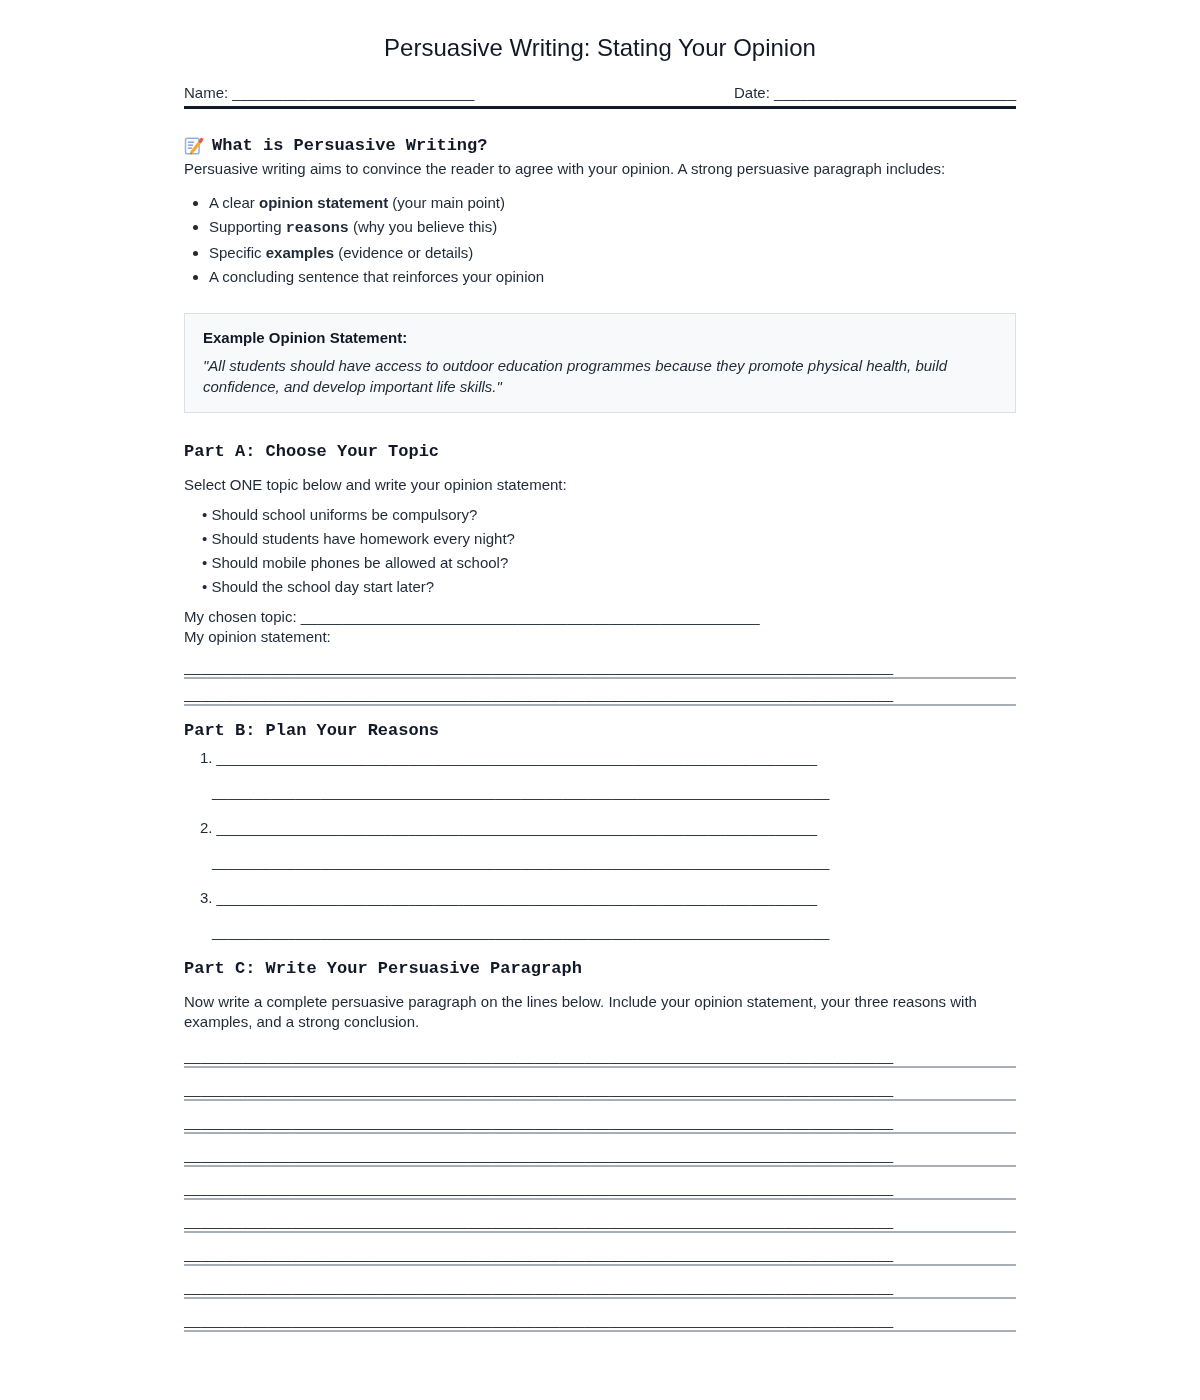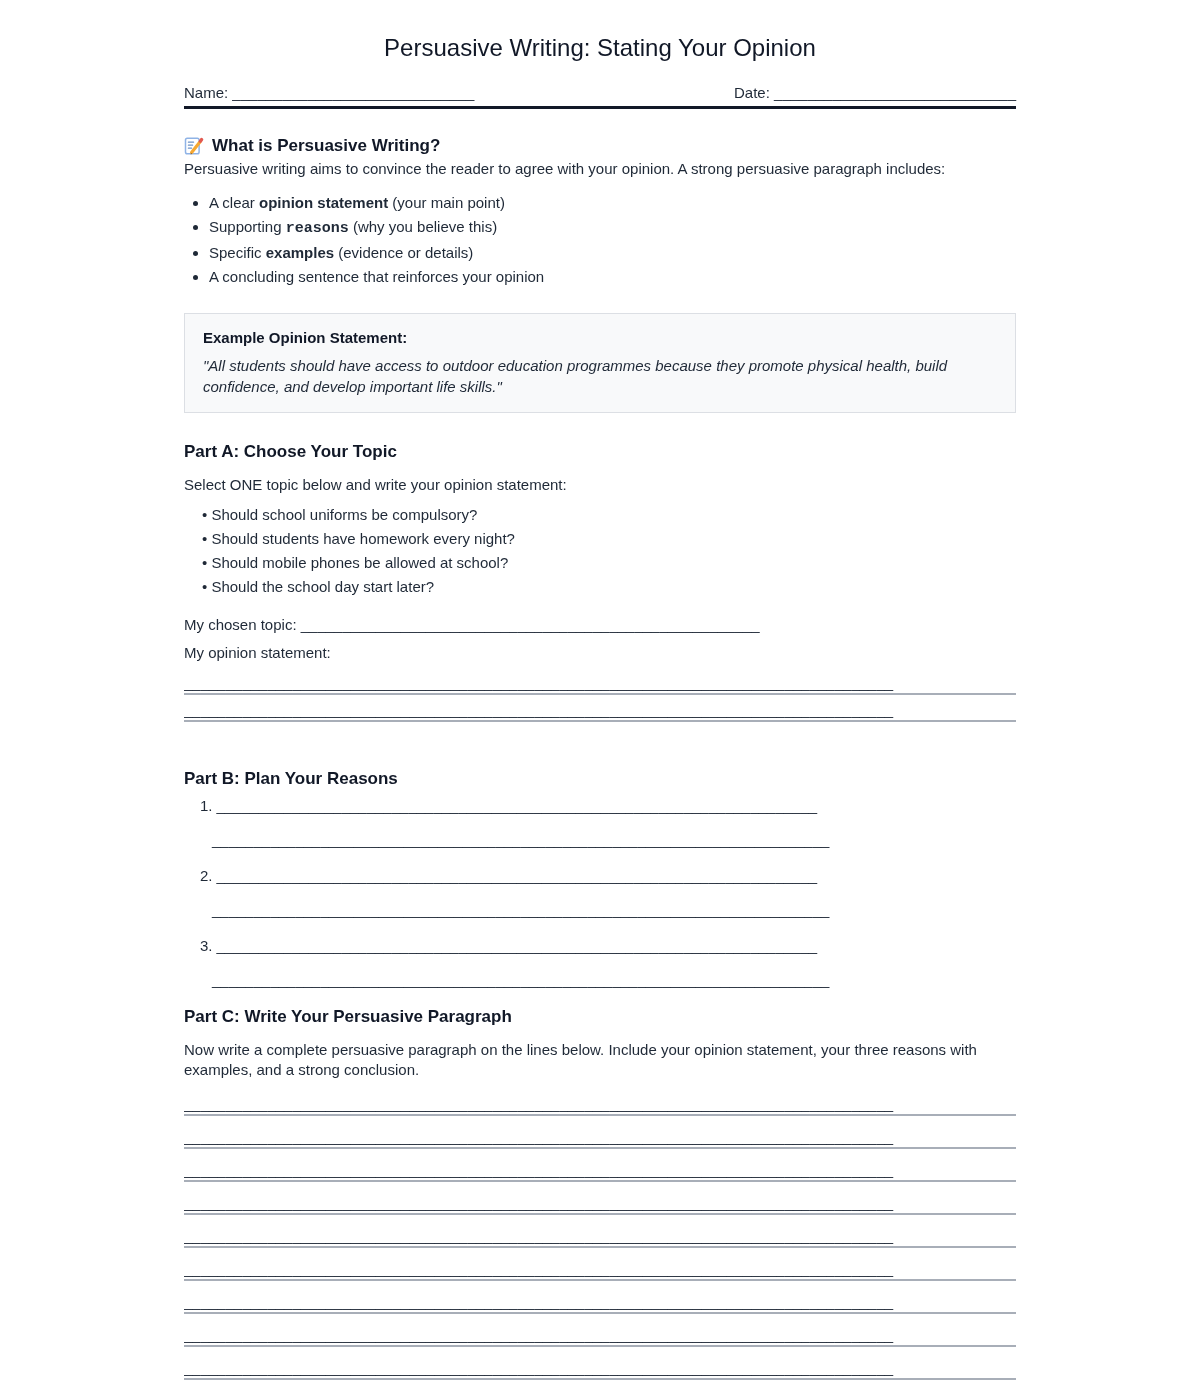--- a/index.html
+++ b/index.html
@@ -21,50 +21,50 @@
     font-size:24px;line-height:30px;color:var(--ink-strong);font-weight:normal;
   }
   .meta-row{
     margin-top:20px;display:flex;justify-content:space-between;align-items:center;
   }
   .meta-field .fill{letter-spacing:0;}
   .top-rule{
     margin-top:3px;border:none;border-top:3px solid var(--ink-strong);height:0;
   }
   h2{
-    font-size:17px;line-height:22px;font-weight:bold;color:var(--ink-strong);margin:0;
+    font-size:17px;line-height:22px;font-weight:bold;color:var(--ink-strong);margin:0;font-family:Liberation Mono, monospace;
   }
   .intro-heading{margin-top:26px;display:flex;align-items:center;gap:8px;}
   .intro-heading svg{flex:0 0 auto;}
   p{margin:0;}
   .intro-para{margin-top:2px;}
   ul.intro-bullets{
     margin:12px 0 0 0;padding:0 0 0 25px;list-style:disc;
   }
   ul.intro-bullets li{line-height:24px;}
   .example-box{
     margin-top:24px;background:var(--box-bg);border:1px solid var(--box-border);
     padding:14px 3px 15px 18px;
   }
   .example-box h3{margin:0;font-size:15px;line-height:20px;font-weight:bold;color:var(--ink-strong);}
   .example-box p{margin-top:7px;font-style:italic;line-height:21px;}
   .part-a-heading{margin-top:28px;}
   .section-intro{margin-top:12px;}
   .topic-list{margin-top:8px;padding-left:18px;}
   .topic-item{line-height:24px;}
   .topic-item::before{content:"• ";}
-  .chosen-line{margin-top:16px;}
-  .opinion-label{margin-top:8px;}
+  .chosen-line{margin-top:8px;}
+  .opinion-label{margin-top:0;}
   .fill{color:var(--ink);white-space:nowrap;}
   .wline{
     margin-top:10px;line-height:20px;white-space:nowrap;overflow:hidden;
     border-bottom:2px solid var(--line-gray);
   }
   .op-lines .wline + .wline{margin-top:5px;}
-  .part-b-heading{margin-top:46px;}
+  .part-b-heading{margin-top:14px;}
   .reason-list{margin-top:6px;padding-left:16px;}
   .reason-item{margin-top:0;}
   .reason-item .l1{line-height:20px;white-space:nowrap;overflow:hidden;}
   .reason-item .l1 .num{margin-right:4px;}
   .reason-item .l2{margin-top:14px;padding-left:12px;line-height:20px;white-space:nowrap;overflow:hidden;}
   .reason-item + .reason-item{margin-top:16px;}
   .part-c-heading{margin-top:16px;}
   .c-lines{margin-top:14px;}
   .c-lines .wline + .wline{margin-top:11px;}
 </style>

